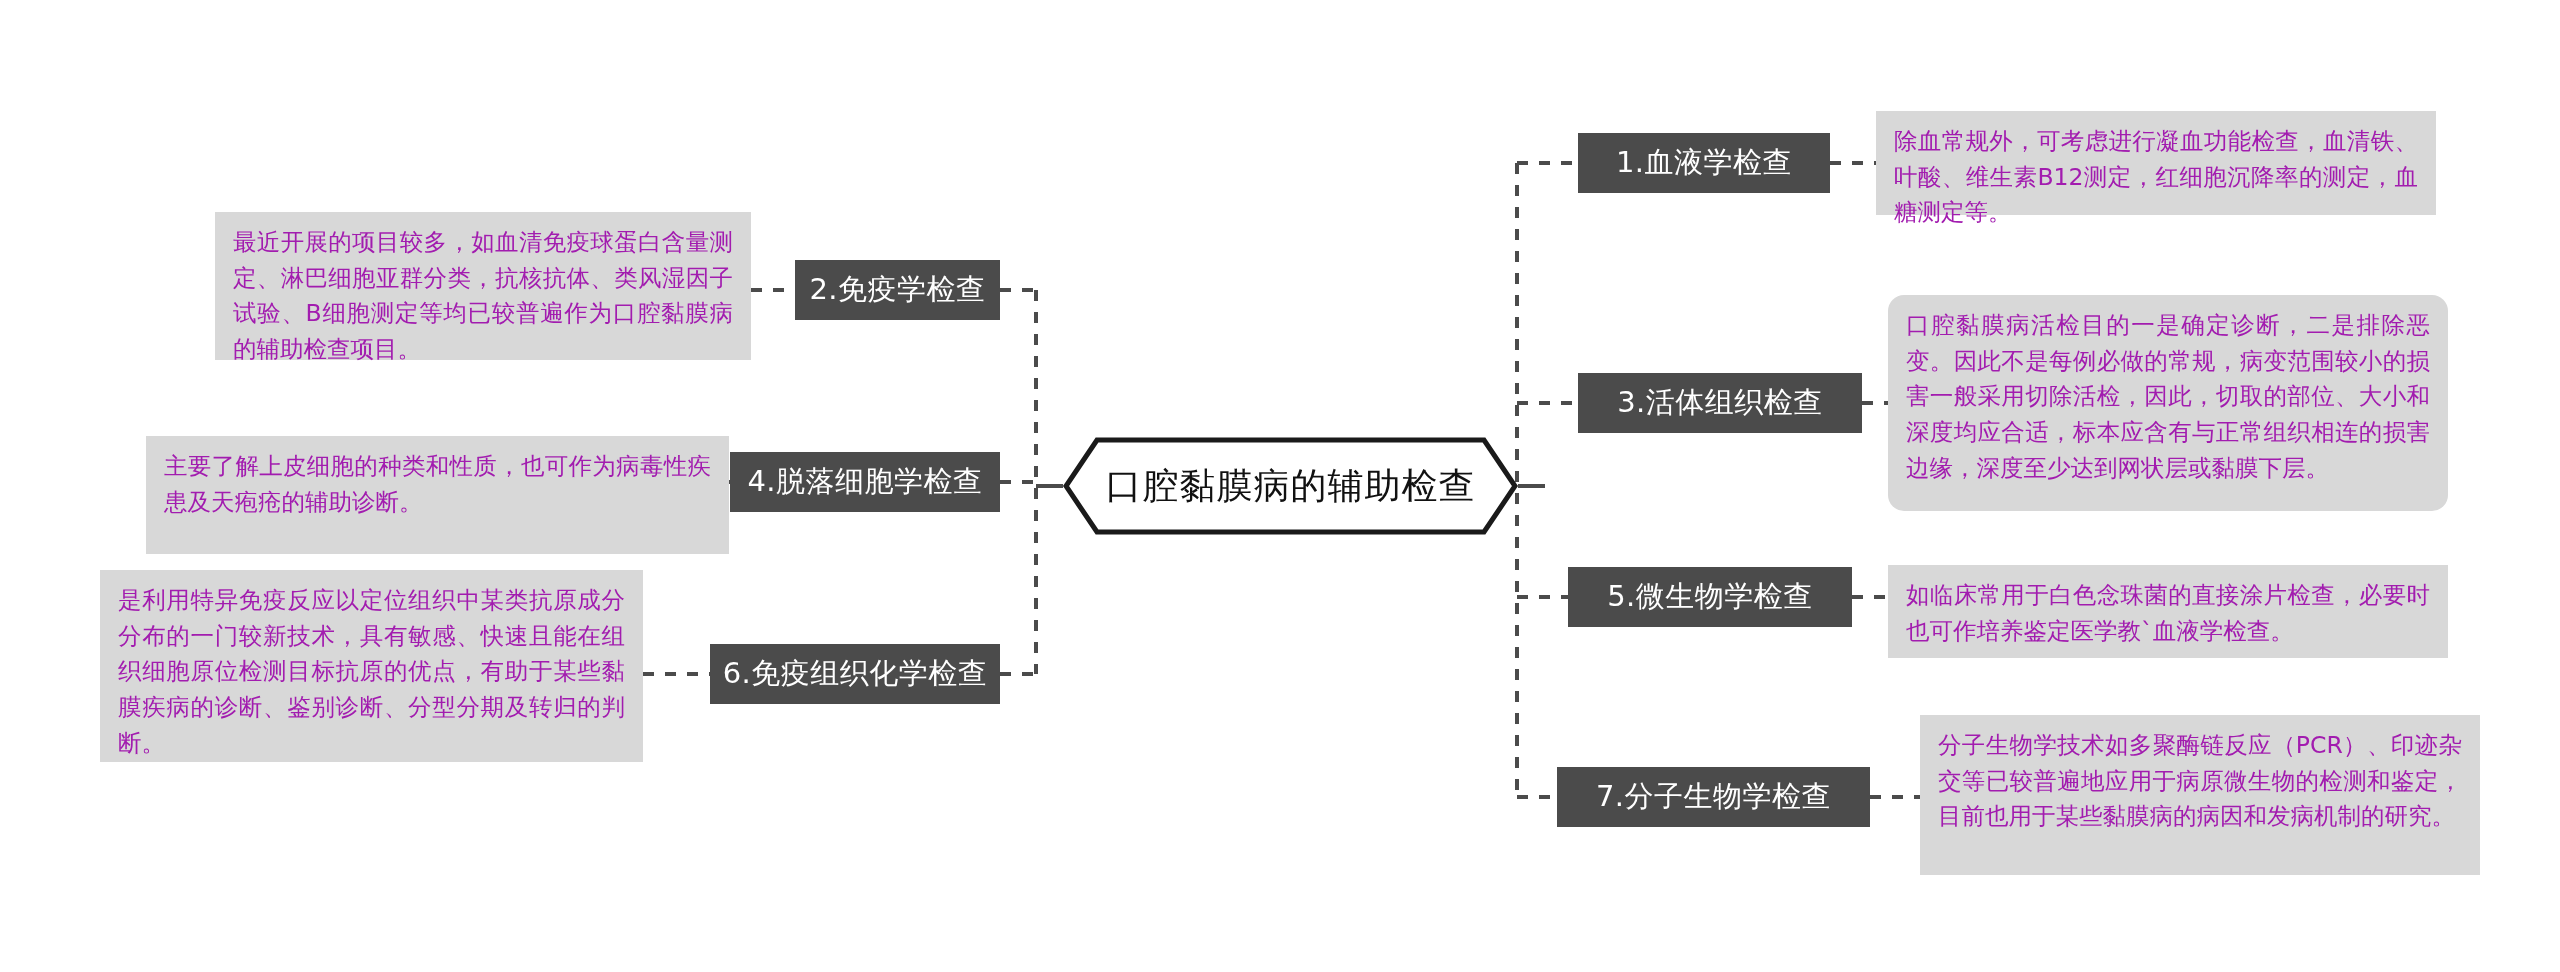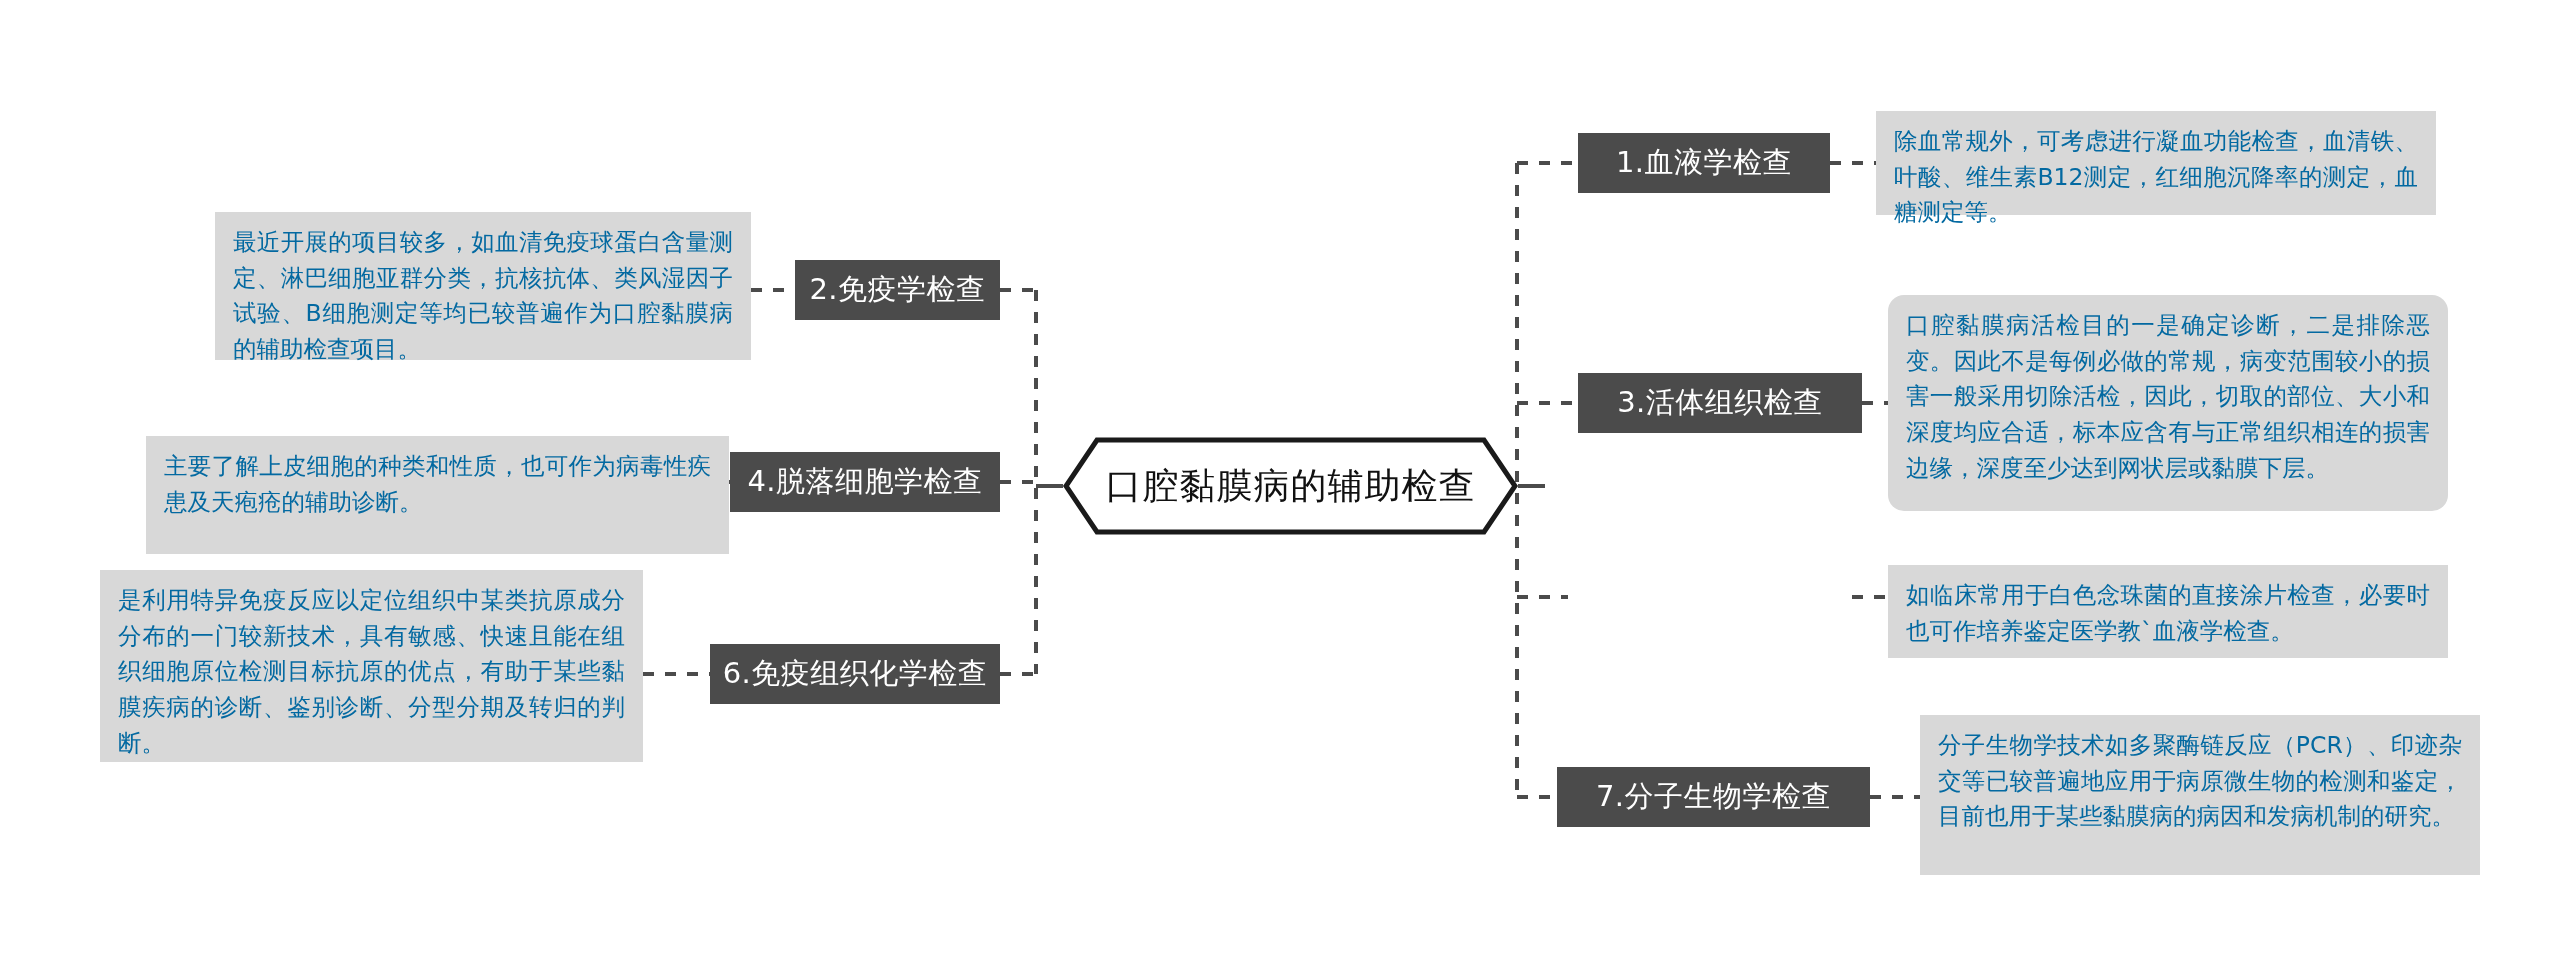--- a/index.html
+++ b/index.html
@@ -43,21 +43,21 @@
     letter-spacing: 0.5px;
     white-space: nowrap;
     padding: 0 14px;
     text-align: center;
   }
 
   
   .desc {
     position: absolute;
     background: #d8d8d8;
-    color: #0369a1;
+    color: #a21caf;
     box-sizing: border-box;
     font-size: 23.5px;
     line-height: 1.52;
     padding: 13px 18px 13px 18px;
     text-align: justify;
     text-justify: inter-ideograph;
   }
 
   
   #center-node {
@@ -148,20 +148,23 @@
     <span>口腔黏膜病活检目的一是确定诊断，二是排除恶变。因此不是每例必做的常规，病变范围较小的损害一般采用切除活检，因此，切取的部位、大小和深度均应合适，标本应含有与正常组织相连的损害边缘，深度至少达到网状层或黏膜下层。</span>
   </div>
 
   <div class="node" style="left:730px; top:452px; width:270px; height:60px;">
     <span>4.脱落细胞学检查</span>
   </div>
   <div class="desc" style="left:146px; top:436px; width:583px; height:118px;">
     <span>主要了解上皮细胞的种类和性质，也可作为病毒性疾患及天疱疮的辅助诊断。</span>
   </div>
 
+  <div class="node" style="left:1568px; top:567px; width:284px; height:60px;">
+    <span>5.微生物学检查</span>
+  </div>
   <div class="desc" style="left:1888px; top:565px; width:560px; height:93px;">
     <span>如临床常用于白色念珠菌的直接涂片检查，必要时也可作培养鉴定医学教`血液学检查。</span>
   </div>
 
   <div class="node" style="left:710px; top:644px; width:290px; height:60px;">
     <span>6.免疫组织化学检查</span>
   </div>
   <div class="desc" style="left:100px; top:570px; width:543px; height:192px;">
     <span>是利用特异免疫反应以定位组织中某类抗原成分分布的一门较新技术，具有敏感、快速且能在组织细胞原位检测目标抗原的优点，有助于某些黏膜疾病的诊断、鉴别诊断、分型分期及转归的判断。</span>
   </div>

